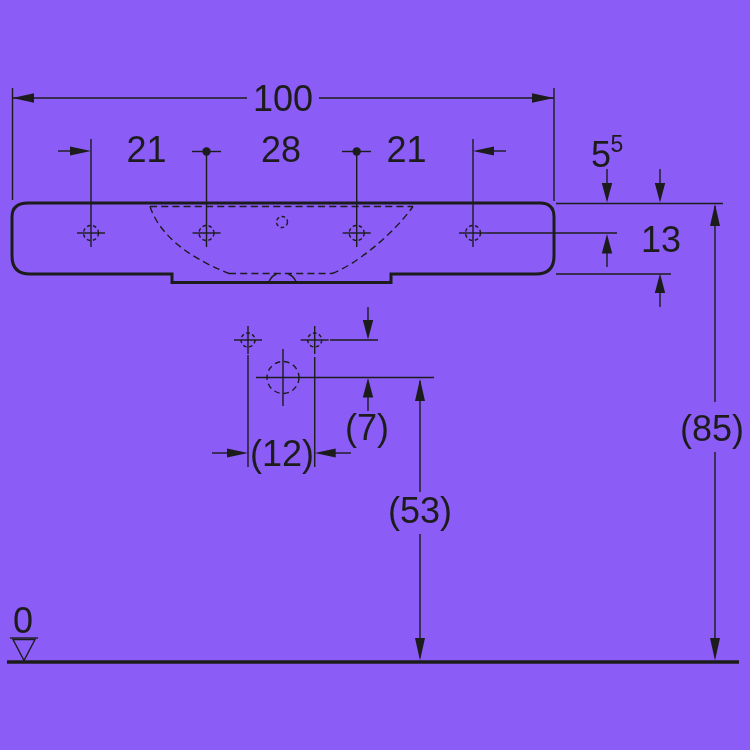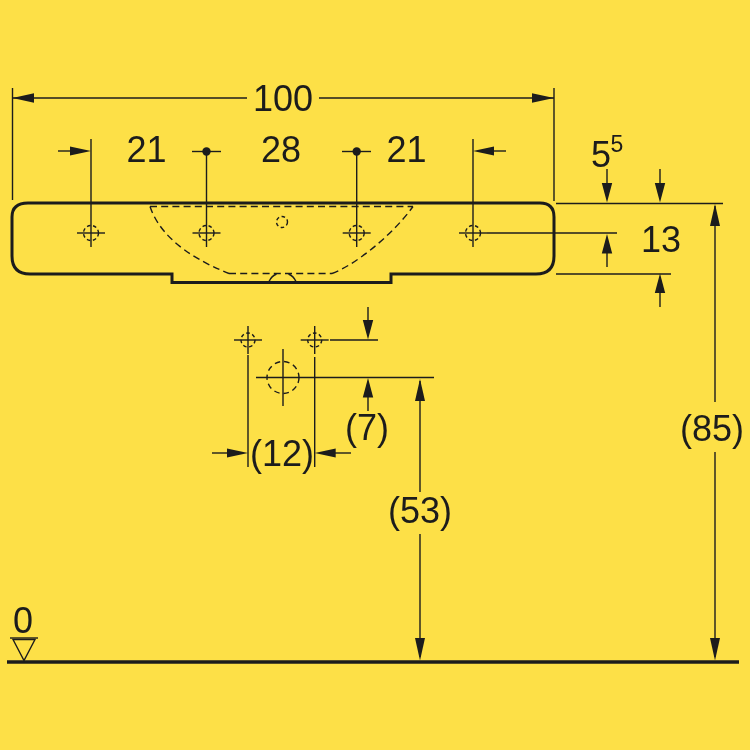--- a/index.html
+++ b/index.html
@@ -7,21 +7,21 @@
     padding: 0;
     background: #ffffff;
     width: 750px;
     height: 750px;
     font-family: "Liberation Sans", sans-serif;
   }
   #stage {
     position: relative;
     width: 750px;
     height: 750px;
-    background: #fde047;
+    background: #8b5cf6;
     overflow: hidden;
   }
   svg { display: block; }
   .thin   { stroke: #1c1c1c; stroke-width: 1.4; fill: none; }
   .thick  { stroke: #1c1c1c; stroke-width: 3;   fill: none; }
   .floor  { stroke: #1c1c1c; stroke-width: 3.5; fill: none; }
   .dash   { stroke: #1c1c1c; stroke-width: 1.4; fill: none; stroke-dasharray: 7 4.2; }
   .dashc  { stroke: #1c1c1c; stroke-width: 1.4; fill: none; stroke-dasharray: 3.6 2.6; }
   .dashd  { stroke: #1c1c1c; stroke-width: 1.4; fill: none; stroke-dasharray: 5.5 4; }
   .ah     { fill: #1c1c1c; stroke: none; }

